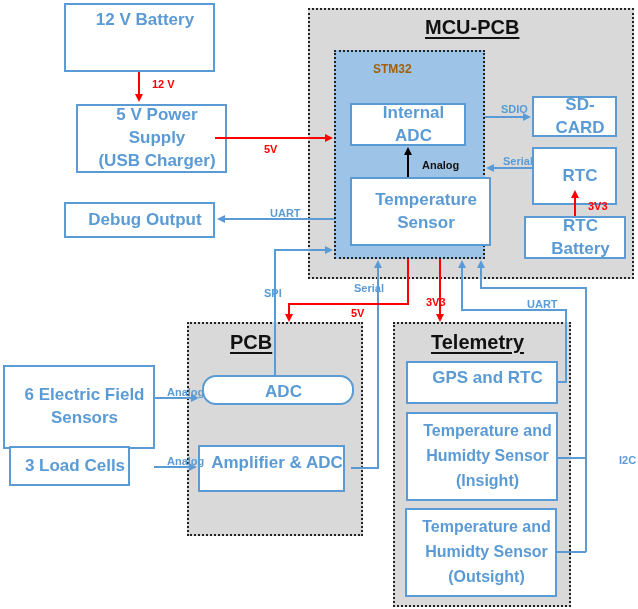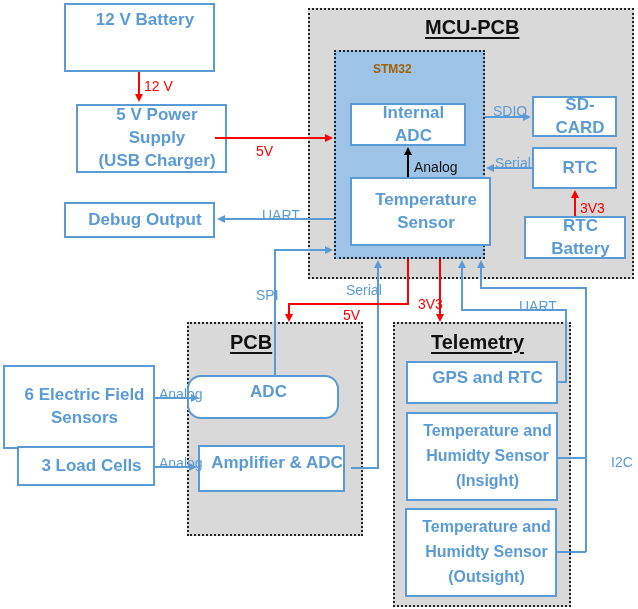--- a/index.html
+++ b/index.html
@@ -3,21 +3,21 @@
 <meta charset="utf-8">
 <style>
   html, body { margin:0; padding:0; background:#ffffff; }
   body { width:638px; height:609px; position:relative; overflow:hidden; font-family:"Liberation Sans", "DejaVu Sans", sans-serif; }
   .group { position:absolute; background:#d9d9d9; border:2px dotted #222; box-sizing:border-box; }
   .mcu-inner { position:absolute; background:#9dc3e6; border:2px dotted #222; box-sizing:border-box; }
   .block { position:absolute; background:#fff; border:2.5px solid #5b9bd5; box-sizing:border-box; color:#5b9bd5; font-weight:bold; font-size:17px; display:flex; align-items:center; justify-content:center; text-align:center; line-height:1.35;padding-left:11px; }
   .block.top { align-items:flex-start; padding-top:4px; }
   .gtitle { position:absolute; font-weight:bold; font-size:20px; color:#111; text-decoration:underline; text-underline-offset:3px; white-space:nowrap; }
   .stitle { position:absolute; font-weight:bold; font-size:12px; color:#a16207; white-space:nowrap; }
-  .lbl { position:absolute; font-size:14px; font-weight:normal; white-space:nowrap; }
+  .lbl { position:absolute; font-size:11px; font-weight:bold; white-space:nowrap;margin-left:8px; }
   .lbl.blue { color:#5b9bd5; }
   .lbl.red { color:#ff0000; }
   .lbl.black { color:#111; }
   svg.wires { position:absolute; left:0; top:0; }
 </style>
 </head>
 <body>
 
 <div class="group" style="left:308px;top:8px;width:326px;height:271px;"></div>
 <div class="gtitle" style="left:425px;top:16px;">MCU-PCB</div>
@@ -34,29 +34,29 @@
 <div class="block top" style="left:64px;top:3px;width:151px;height:69px;">12 V Battery</div>
 <div class="block" style="left:64px;top:104px;width:151px;height:69px;white-space:pre-line;margin-left:12px;">5 V Power Supply
 (USB Charger)</div>
 <div class="block" style="left:64px;top:202px;width:151px;height:36px;">Debug Output</div>
 
 <div class="block" style="left:350px;top:103px;width:116px;height:43px;">Internal ADC</div>
 <div class="block" style="left:350px;top:177px;width:141px;height:69px;white-space:pre-line;">Temperature
 Sensor</div>
 
 <div class="block" style="left:532px;top:96px;width:85px;height:41px;">SD-CARD</div>
-<div class="block" style="left:532px;top:147px;width:85px;height:42px;">RTC</div>
+<div class="block" style="left:532px;top:147px;width:85px;height:58px;">RTC</div>
 <div class="block" style="left:524px;top:216px;width:102px;height:43px;">RTC Battery</div>
 
-<div class="block top" style="left:187px;top:375px;width:152px;height:44px;border-radius:14px;">ADC</div>
+<div class="block top" style="left:202px;top:375px;width:152px;height:30px;border-radius:14px;">ADC</div>
 <div class="block" style="left:198px;top:445px;width:147px;height:47px;align-items:flex-start;padding-top:5px;">Amplifier &amp; ADC</div>
 
 <div class="block" style="left:3px;top:365px;width:152px;height:84px;white-space:pre-line;">6 Electric Field
 Sensors</div>
-<div class="block" style="left:17px;top:446px;width:138px;height:40px;">3 Load Cells</div>
+<div class="block" style="left:9px;top:446px;width:121px;height:40px;">3 Load Cells</div>
 
 <div class="block top" style="left:406px;top:361px;width:152px;height:43px;">GPS and RTC</div>
 <div class="block" style="left:406px;top:412px;width:152px;height:89px;white-space:pre-line;font-size:16px;line-height:1.55;">Temperature and
 Humidty Sensor
 (Insight)</div>
 <div class="block" style="left:405px;top:508px;width:152px;height:89px;white-space:pre-line;font-size:16px;line-height:1.55;">Temperature and
 Humidty Sensor
 (Outsight)</div>
 
 <svg class="wires" width="638" height="609">

